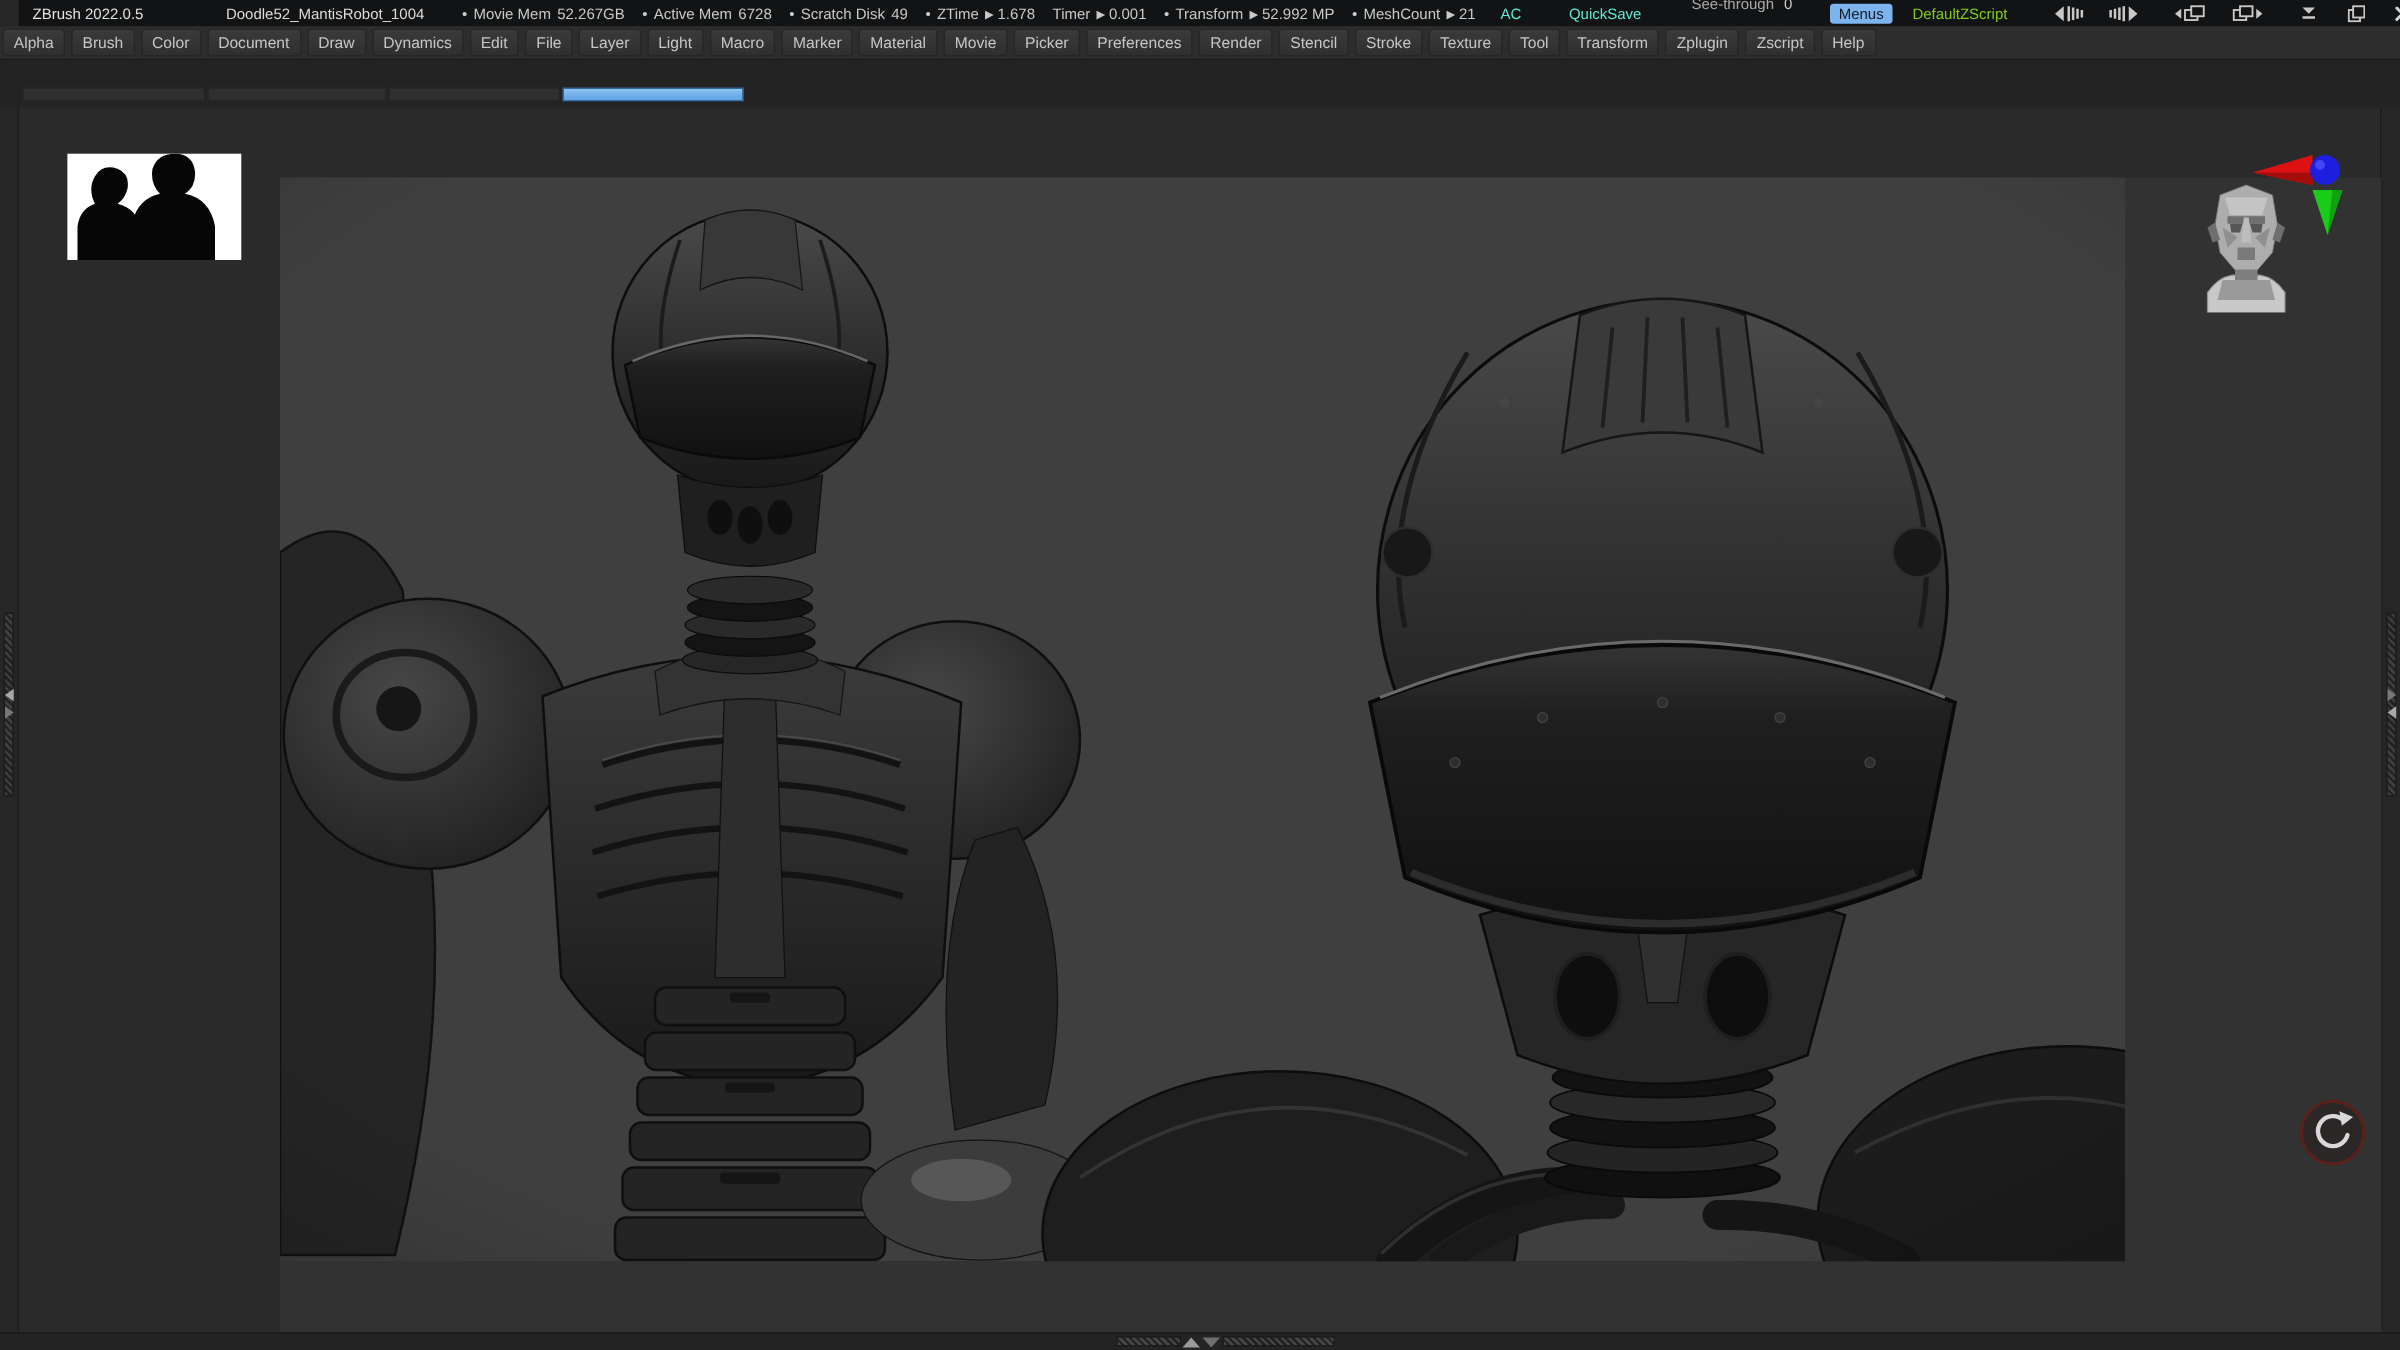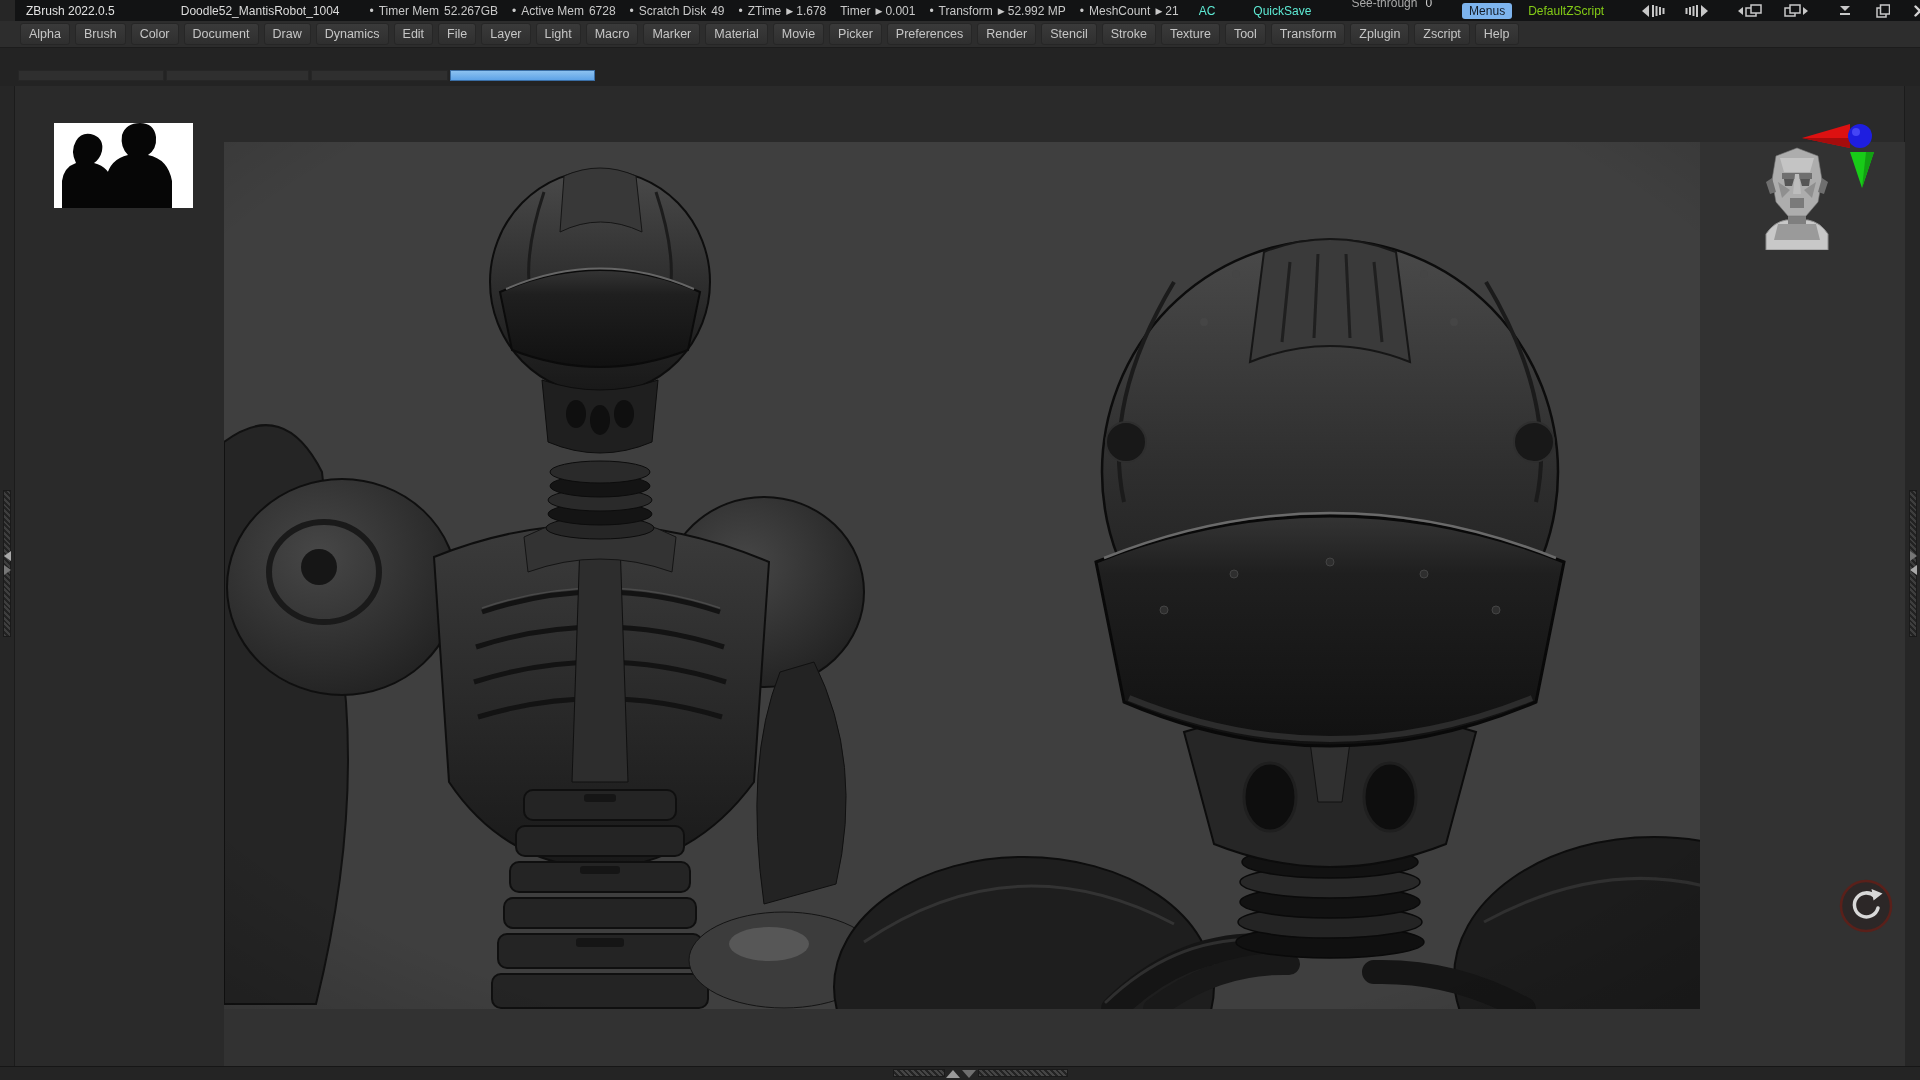--- a/index.html
+++ b/index.html
@@ -27,21 +27,21 @@
   #seethrough .val { color:#cfcfcf; }
   #seethrough-knob { position:absolute; left:0; bottom:-2px; width:16px; height:4px; background:#5b8fd6; }
   #menus-btn { background:#7db4ee; color:#141c26; border-radius:3px; padding:1px 7px; margin-right:10px; }
   #zscript-btn { margin-right:28px; color:#84cc16; }
   .icon-btn { display:flex; align-items:center; justify-content:center; padding:0 4px; }
   .ig { display:flex; align-items:center; gap:10px; margin-right:22px; }
   #win-controls { display:flex; align-items:center; gap:16px; margin-right:10px; }
 
   
   #menubar { left:0; top:21px; width:1920px; height:27px; background:#2d2d2d;
-             display:flex; align-items:center; padding-left:20px; border-bottom:1px solid #1c1c1c; }
+             display:flex; align-items:center; padding-left:2px; border-bottom:1px solid #1c1c1c; }
   .menu-item { font-family:"Liberation Sans", sans-serif; font-size:12.5px; color:#c6c6c6;
                background:linear-gradient(#3a3a3a,#2f2f2f); border:1px solid #262626;
                border-radius:3px; padding:3px 8px; margin-right:5px; cursor:default; }
 
   
   #shelf { left:0; top:48px; width:1920px; height:38px; background:#232323; }
   .seg { position:absolute; top:22px; height:11px; background:#2f2f2f; border:1px solid #262626; }
   .seg.blue { background:linear-gradient(#8cc2f0,#5fa3e7); border:1px solid #3a6ea5; }
 
   
@@ -90,21 +90,21 @@
       <path d="M2,16 Q6,10 10,9 Q5,8 4,4 Q9,7 13,5 L17,1 L18,3 L14,7 Q12,10 13,12 L11,13 Q10,10 8,11 Q4,12 2,16 Z" fill="#e8e8e8"></path>
       <circle cx="15.5" cy="3" r="1.7" fill="#e8e8e8"></circle>
     </svg>
     <span class="tb-title">ZBrush 2022.0.5</span>
     <span class="tb-doc">Doodle52_MantisRobot_1004</span>
 
     <span id="stats">
 
         <span class="stat">
           <span class="sep">•</span>
-          <span class="lbl">Timer Mem</span>
+          <span class="lbl">Movie Mem</span>
 
           <span class="val">52.267GB</span>
         </span>
 
         <span class="stat">
           <span class="sep">•</span>
           <span class="lbl">Active Mem</span>
 
           <span class="val">6728</span>
         </span>

